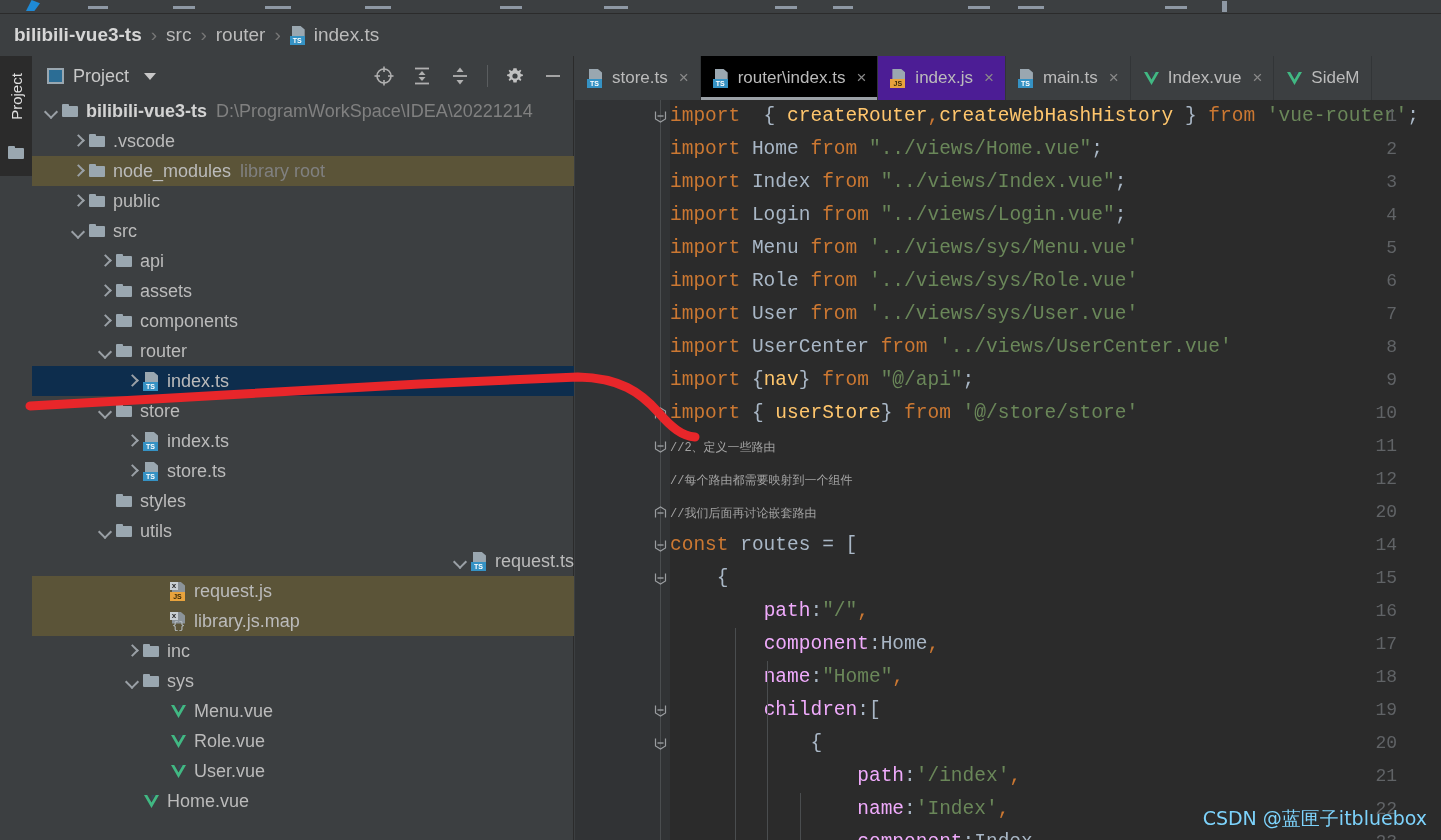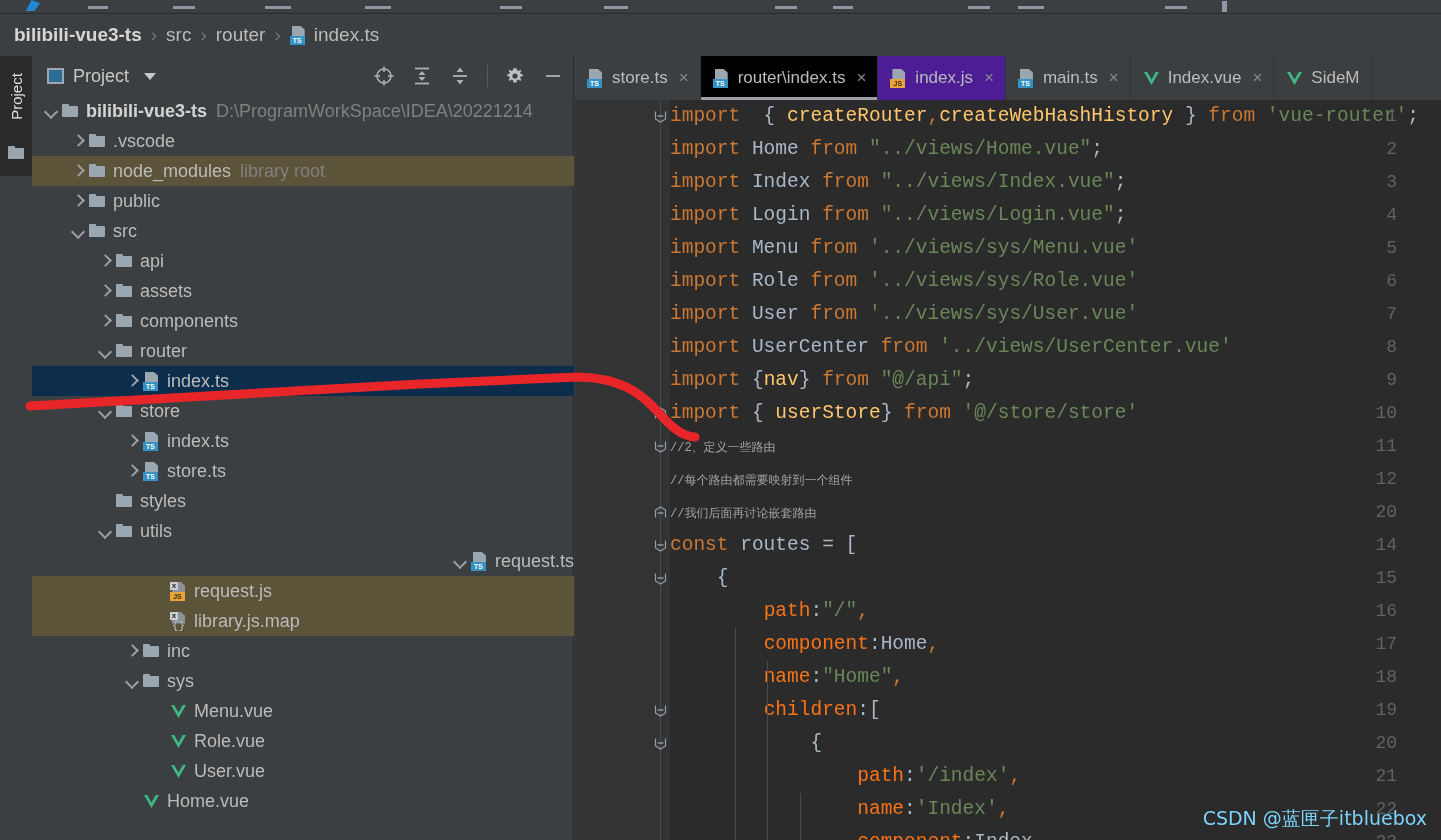--- a/index.html
+++ b/index.html
@@ -206,21 +206,21 @@
   .cline {
     position: absolute; left: 95px; height: 33px; line-height: 33px;
     font-family: "Liberation Mono", monospace; font-size: 19.5px; white-space: pre;
   }
   .ind { position: absolute; width: 1px; background: #4a4d4f; }
 
   
   .kw   { color: #cc7832; }
   .ident{ color: #a9b7c6; }
   .str  { color: #6a8759; }
-  .prop { color: #f97316; }
+  .prop { color: #f0abfc; }
   .brc  { color: #a9b7c6; }
   .func { color: #ffc66d; }
   .punct{ color: #cc7832; }
   .cmt-cn { color: #a3a3a3; font-family: Liberation Mono, monospace; font-size: 12px;}
 
   
   .annot {
     position: absolute; left: 0; top: 0; width: 1441px; height: 840px;
     pointer-events: none;
   }

